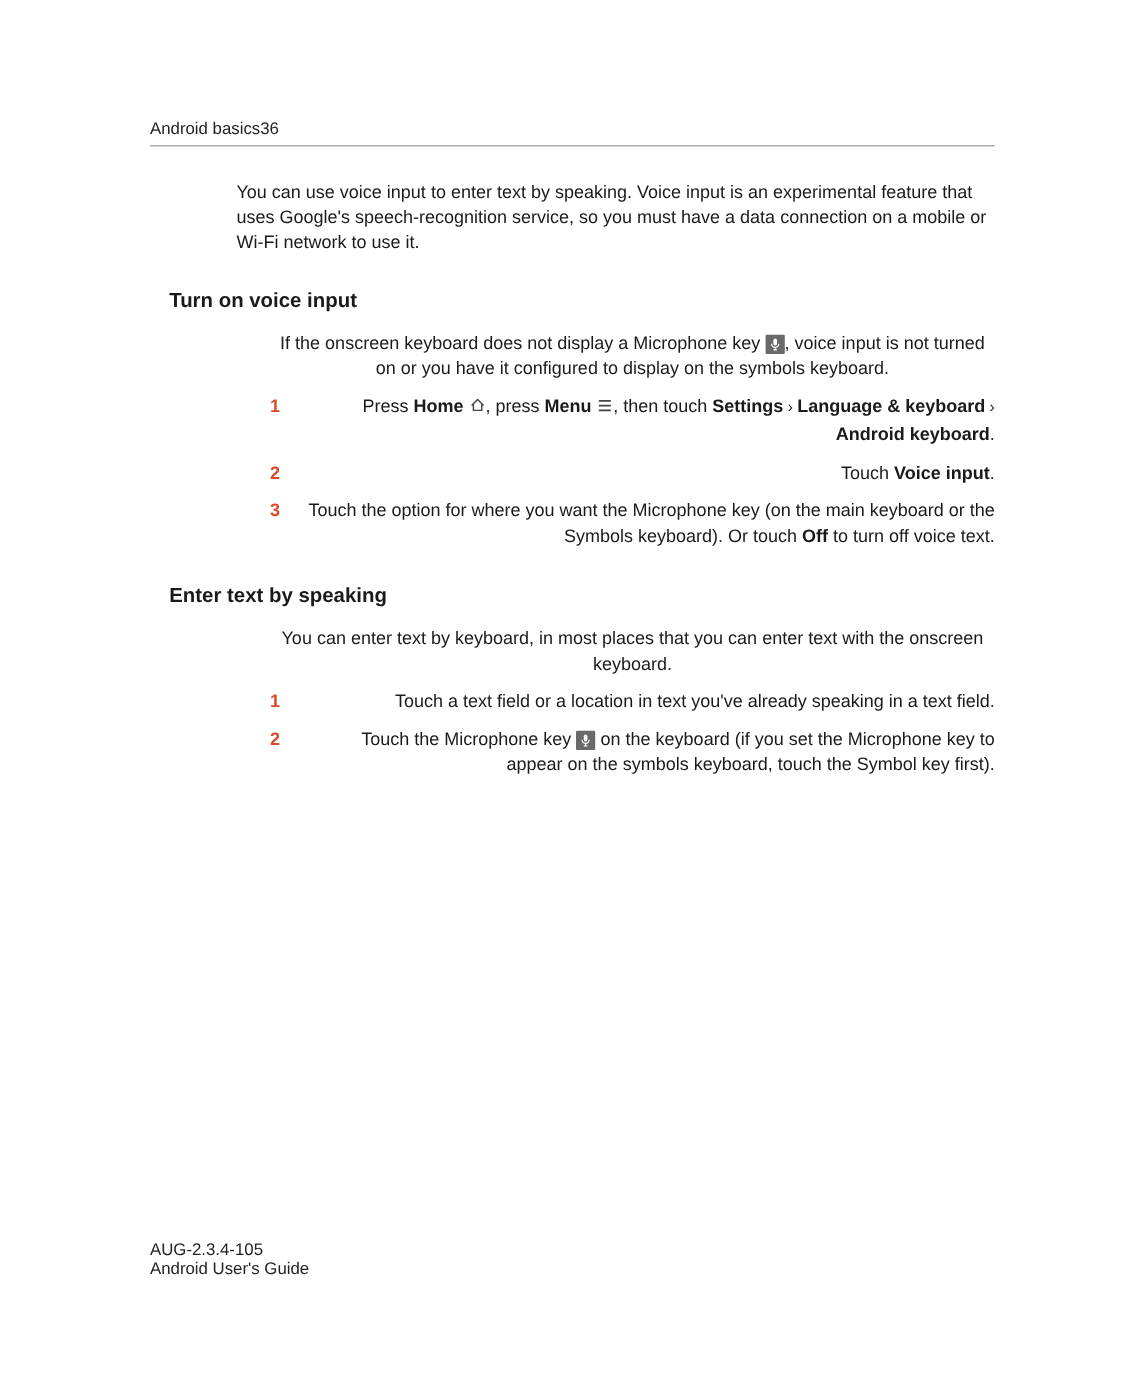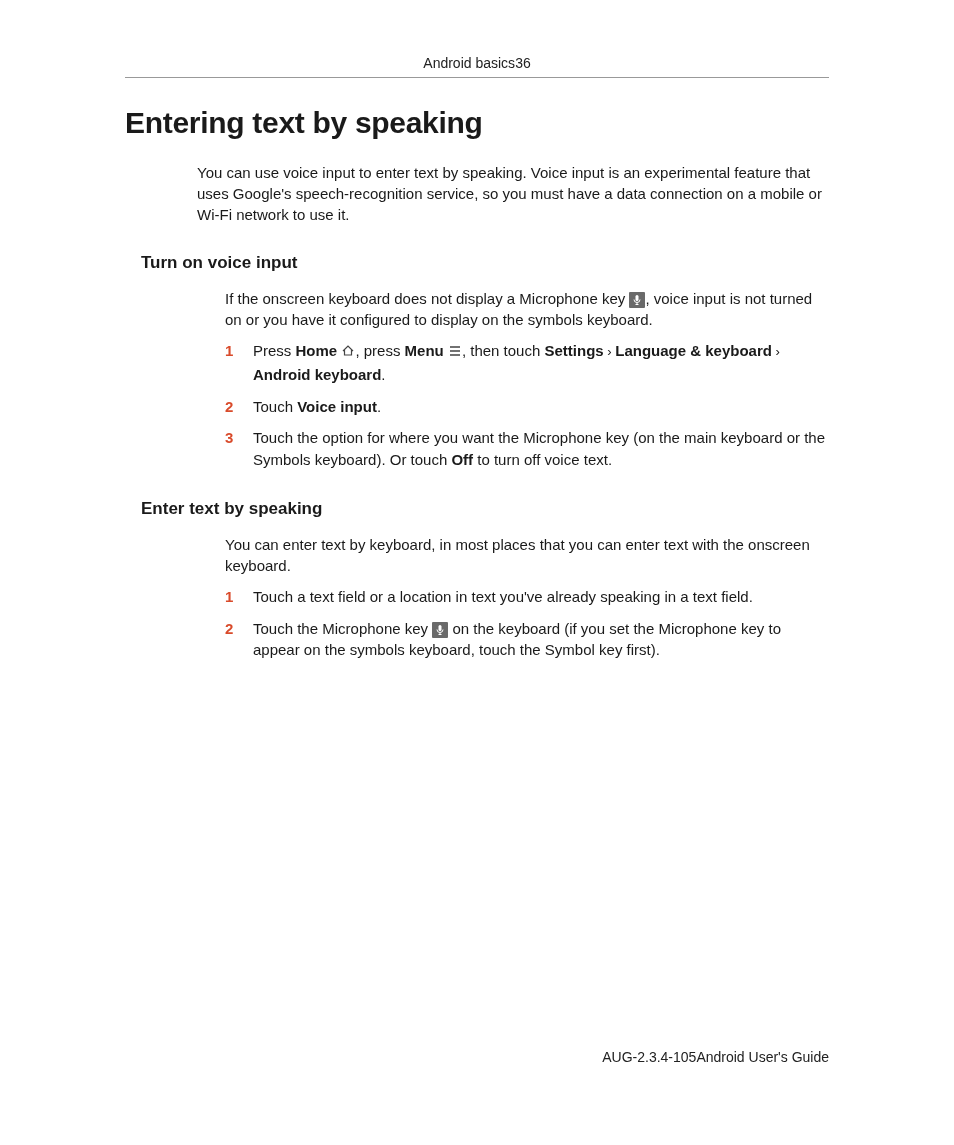--- a/index.html
+++ b/index.html
@@ -11,24 +11,25 @@
     background: #fff;
     width: 954px;
     height: 1145px;
     position: relative;
   }
   .page {
     padding: 55px 125px 0 125px;
   }
   .header {
     display: flex;
-    justify-content: center;
+    justify-content: flex-start;
     font-size: 14px;
     color: #222;
     margin-bottom: 6px;
+    margin-top: 44px;
   }
   .hr {
     border: none;
     border-top: 1px solid #999;
     margin: 0 0 28px 0;
   }
   h1 {
     font-size: 30px;
     font-weight: 700;
     margin: 0 0 22px 0;
@@ -43,34 +44,36 @@
   h2 {
     font-size: 17px;
     font-weight: 700;
     margin: 0 0 14px 16px;
   }
   .body-block {
     margin-left: 100px;
     font-size: 15px;
     line-height: 1.4;
     margin-bottom: 10px;
+    text-align: center;
   }
   ol.steps {
     margin: 0 0 28px 100px;
     padding: 0;
     list-style: none;
     counter-reset: step;
   }
   ol.steps li {
     counter-increment: step;
     position: relative;
     padding-left: 28px;
     font-size: 15px;
     line-height: 1.45;
     margin-bottom: 10px;
+    text-align: right;
   }
   ol.steps li::before {
     content: counter(step);
     position: absolute;
     left: 0;
     top: 0;
     color: #d94b2b;
     font-weight: 700;
     font-size: 15px;
   }
@@ -90,37 +93,37 @@
     display:inline-block;
     vertical-align:-2px;
   }
   .glyph-home svg, .glyph-menu svg { width:14px; height:14px; display:inline; }
   .footer {
     position: absolute;
     bottom: 80px;
     left: 125px;
     right: 125px;
     display: flex;
-    justify-content: flex-end;
+    justify-content: space-between;
     font-size: 14px;
     color: #222;
+    flex-direction: column;
   }
   .chevron { font-size: 13px; vertical-align: 0; }
 </style>
 </head>
 <body>
 
 <div class="page">
   <div class="header">
     <span>Android basics</span>
     <span>36</span>
   </div>
   <hr class="hr">
 
-  <h1>Entering text by speaking</h1>
 
   <p class="intro">You can use voice input to enter text by speaking. Voice input is an experimental feature that uses Google's speech-recognition service, so you must have a data connection on a mobile or Wi-Fi network to use it.</p>
 
   <h2>Turn on voice input</h2>
 
   <p class="body-block">
     <span>If the onscreen keyboard does not display a Microphone key </span><span class="icon-box">
         <svg viewBox="0 0 10 12">
           <path fill="#fff" d="M5 1a1.5 1.5 0 0 1 1.5 1.5v3a1.5 1.5 0 0 1-3 0v-3A1.5 1.5 0 0 1 5 1z"></path>
           <path stroke="#fff" stroke-width="1" fill="none" d="M2 5.5a3 3 0 0 0 6 0"></path>

